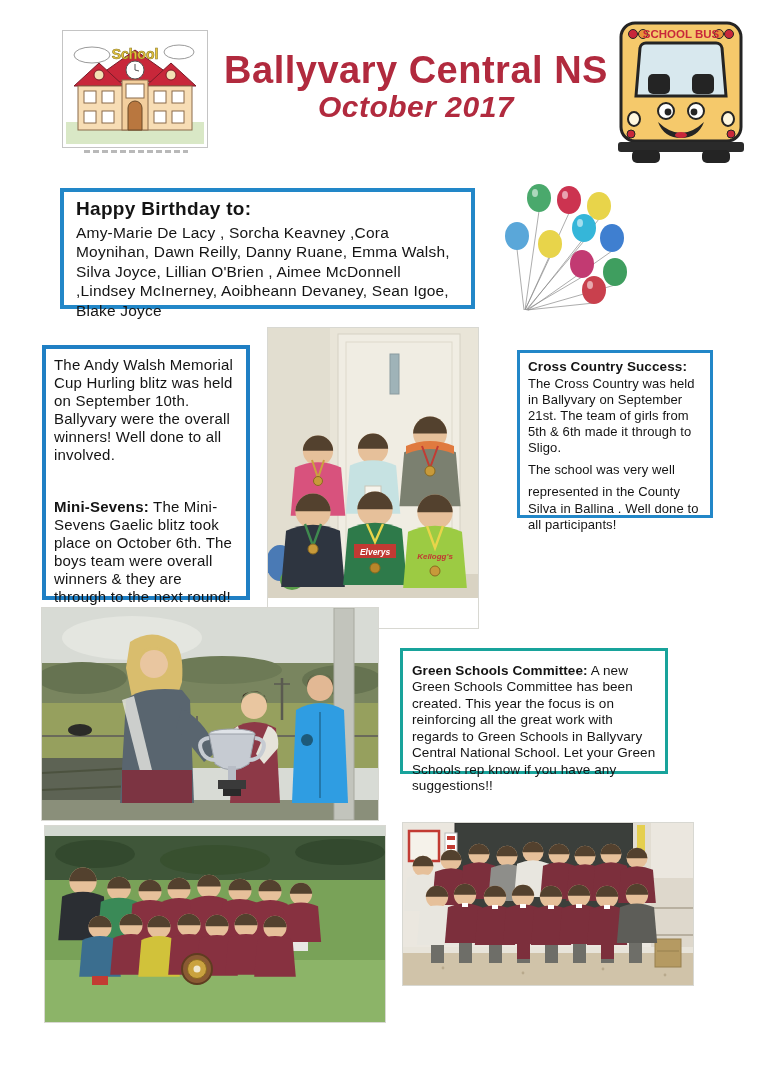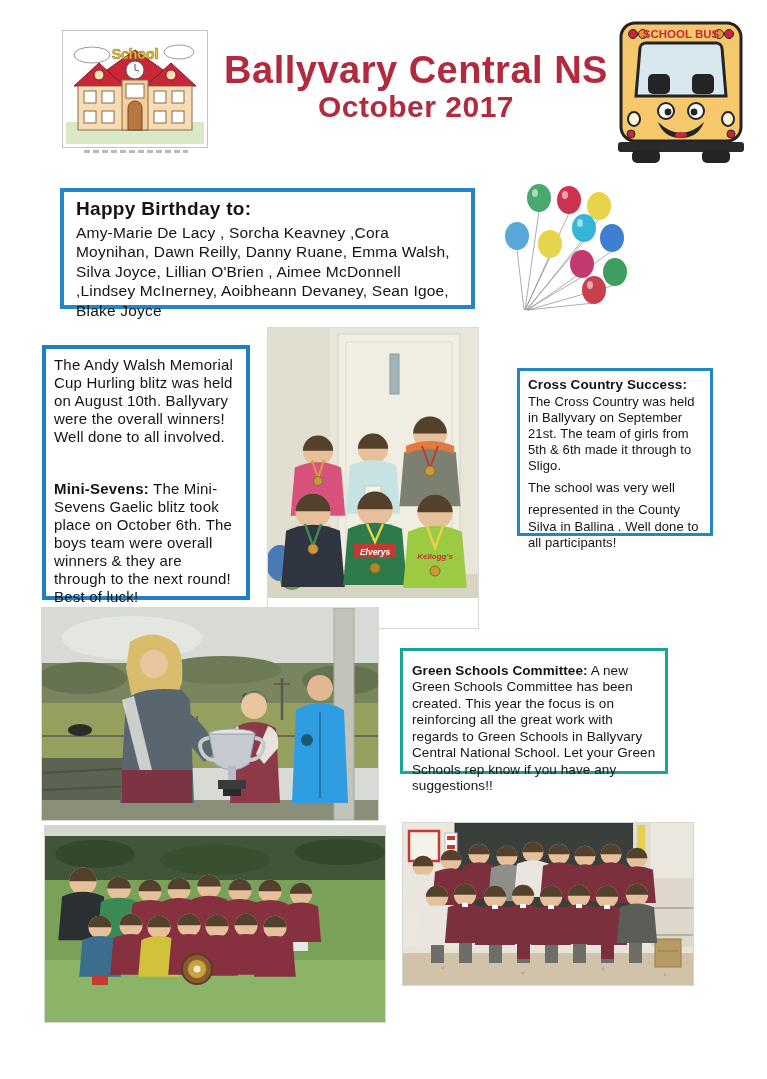--- a/index.html
+++ b/index.html
@@ -3,35 +3,35 @@
 <meta charset="utf-8">
 <style>
   html,body{margin:0;padding:0;background:#ffffff;}
   .page{position:relative;width:767px;height:1079px;background:#ffffff;overflow:hidden;
         font-family:"Liberation Sans",sans-serif;color:#141414;}
   .abs{position:absolute;}
   
   .title-block{left:218px;top:50px;width:396px;text-align:center;color:#b12a3e;
                font-weight:bold;line-height:1.08;letter-spacing:.5px;}
   .title-line1{font-size:38px;}
-  .title-line2{font-size:30px;}
+  .title-line2{font-size:30px;font-style:italic;}
   .watermark{left:84px;top:150px;width:104px;height:3px;
              background:repeating-linear-gradient(90deg,#b9b9b9 0 6px,#fff 6px 9px);}
   
   .txtbox{background:#fff;box-sizing:border-box;}
   .birthday-box{left:60px;top:188px;width:415px;height:121px;border:4px solid #2287c8;
                 padding:6px 12px 4px 12px;}
   .birthday-title{font-size:19px;font-weight:bold;letter-spacing:.3px;margin:0 0 3px 0;}
   .birthday-names{font-size:15.5px;line-height:1.25;letter-spacing:.2px;margin:0;}
   .sports-box{left:42px;top:345px;width:208px;height:255px;border:4px solid #1f7fc4;
               padding:7px 8px;font-size:15px;line-height:1.2;letter-spacing:.2px;}
   .sports-box p{margin:0 0 0 0;}
   .sports-box .gap{height:34px;}
   .cross-box{left:517px;top:350px;width:196px;height:168px;border:3px solid #2287c8;
-             padding:6px 8px;font-size:13px;line-height:1.24;letter-spacing:.1px;margin-top:18px;}
+             padding:6px 8px;font-size:13px;line-height:1.24;letter-spacing:.1px;}
   .cross-box p{margin:0 0 6px 0;}
   .cross-title{font-weight:bold;font-size:13.5px;}
   .green-box{left:400px;top:648px;width:268px;height:126px;border:3px solid #18a39b;
              padding:12px 9px;font-size:13.5px;line-height:1.22;letter-spacing:.1px;}
   .bold{font-weight:bold;}
   
   .photo{box-shadow:0 0 0 1px #d8d8d2;}
 </style>
 </head>
 <body>
@@ -133,21 +133,21 @@
         <ellipse cx="107" cy="114" rx="12" ry="14" fill="#c9404d"></ellipse>
         <ellipse cx="48" cy="17" rx="3" ry="4" fill="#ffffff" opacity="0.55"></ellipse>
         <ellipse cx="78" cy="19" rx="3" ry="4" fill="#ffffff" opacity="0.55"></ellipse>
         <ellipse cx="93" cy="47" rx="3" ry="4" fill="#ffffff" opacity="0.55"></ellipse>
         <ellipse cx="103" cy="109" rx="3" ry="4" fill="#ffffff" opacity="0.55"></ellipse>
       </g>
     </svg>
   </div>
 
   <div class="abs txtbox sports-box">
-    <p>The Andy Walsh Memorial Cup Hurling blitz was held on August 10th. Ballyvary were the overall winners! Well done to all involved.</p>
+    <p>The Andy Walsh Memorial Cup Hurling blitz was held on September 10th. Ballyvary were the overall winners! Well done to all involved.</p>
     <div class="gap"></div>
     <p><span class="bold">Mini-Sevens:</span><span> The Mini-Sevens  Gaelic blitz took place on October 6th.  The boys team were overall winners &amp; they are through to the next round!  Best of luck!</span></p>
   </div>
 
   <div class="abs photo" style="left:268px;top:328px;width:210px;height:300px;">
     <svg width="210" height="270" viewBox="0 0 210 270">
       <defs>
         <symbol id="kid" overflow="visible">
           <circle cx="0" cy="-13" r="7.2" fill="#e6c09a"></circle>
           <path d="M-7.2,-13 a7.2,7.2 0 1 1 14.4,0 z" fill="#53412e"></path>

